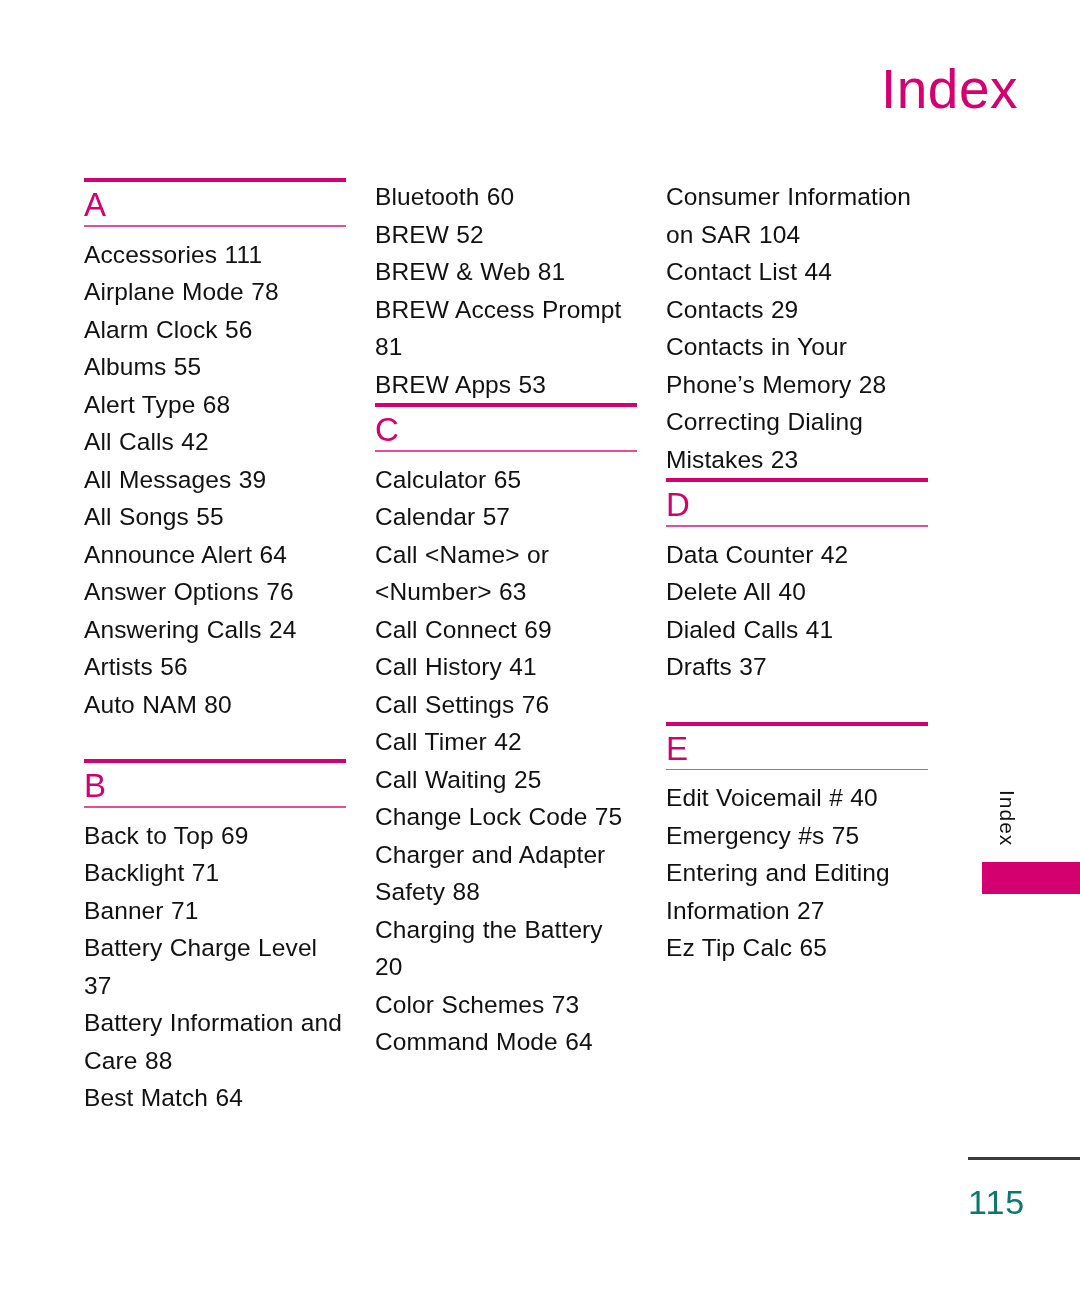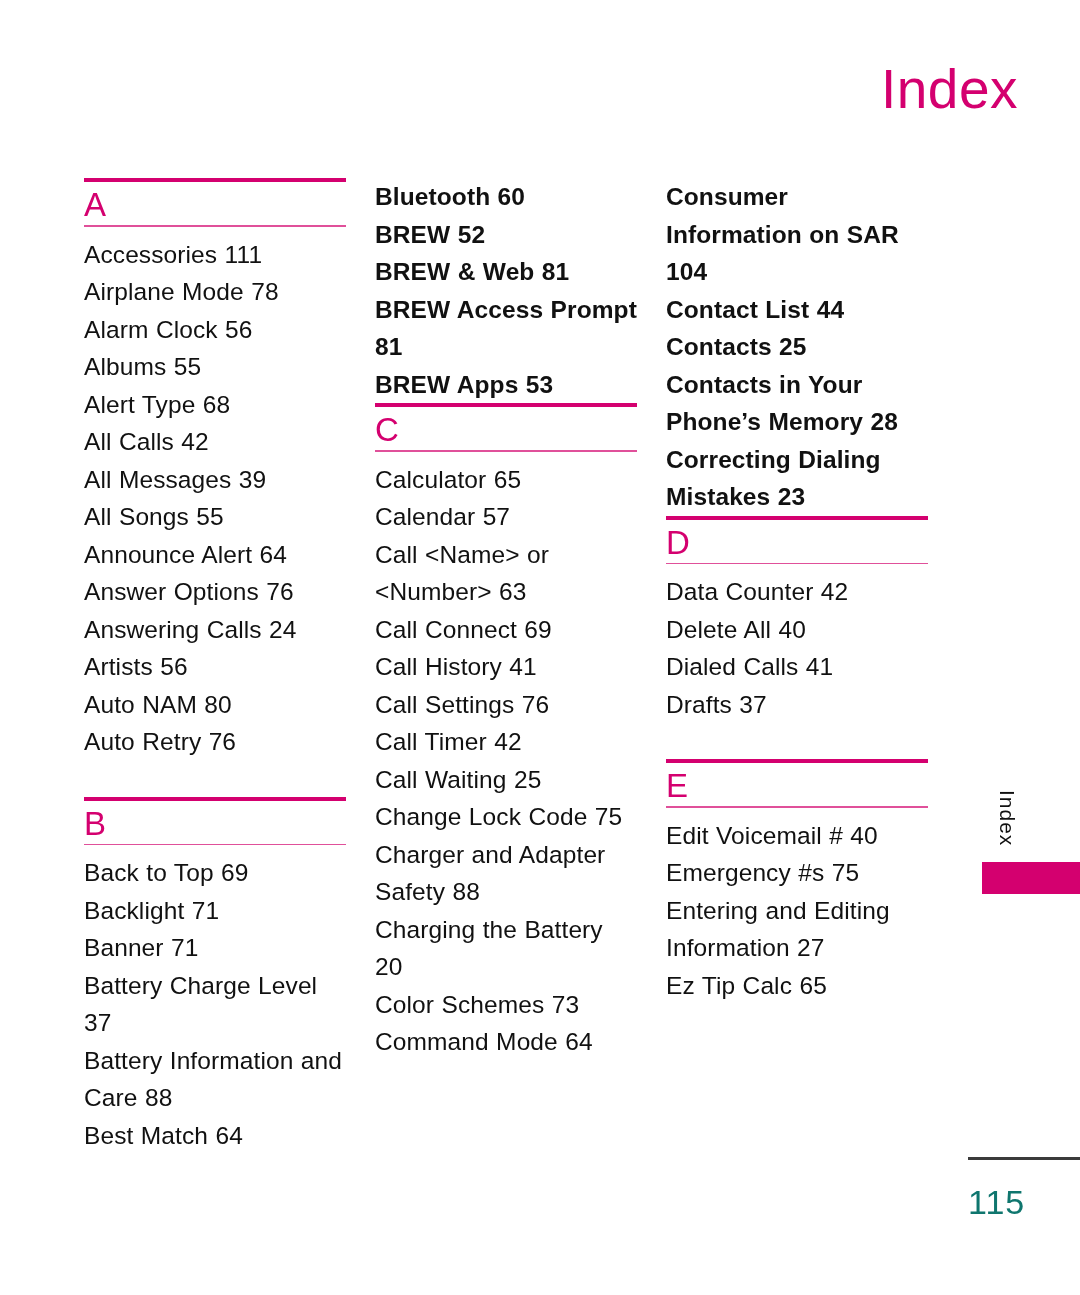--- a/index.html
+++ b/index.html
@@ -75,21 +75,21 @@
   .entry {
     font-size: 24.5px;
     line-height: 37.5px;
     color: #111111;
     letter-spacing: 0.1px;
     word-spacing: 0.5px;
   }
 
   
   .orphan-list { margin-top: 28px; }
-  .column > .orphan-list:first-child { margin-top: 0; font-weight: bold; }
+  .column > .orphan-list:first-child { margin-top: 0; }
 
   
   #index-tab-label {
     position: absolute;
     left: 988px;
     top: 790px;
     width: 30px;
     font-size: 21px;
     line-height: 21px;
     color: #111111;
@@ -146,21 +146,20 @@
           <div class="entry">Albums 55</div>
           <div class="entry">Alert Type 68</div>
           <div class="entry">All Calls 42</div>
           <div class="entry">All Messages 39</div>
           <div class="entry">All Songs 55</div>
           <div class="entry">Announce Alert 64</div>
           <div class="entry">Answer Options 76</div>
           <div class="entry">Answering Calls 24</div>
           <div class="entry">Artists 56</div>
           <div class="entry">Auto NAM 80</div>
-          <div class="entry">Auto Retry 76</div>
         </div>
       </div>
       <div class="section-block">
         <div class="section-header">
           <div class="rule-top"></div>
           <div class="letter">B</div>
           <div class="rule-bottom"></div>
         </div>
         <div class="entry-list">
           <div class="entry">Back to Top 69</div>
@@ -200,21 +199,21 @@
           <div class="entry">Charging the Battery 20</div>
           <div class="entry">Color Schemes 73</div>
           <div class="entry">Command Mode 64</div>
         </div>
       </div>
     </div>
     <div class="column">
       <div class="entry-list orphan-list">
         <div class="entry">Consumer Information on SAR 104</div>
         <div class="entry">Contact List 44</div>
-        <div class="entry">Contacts 25</div>
+        <div class="entry">Contacts 29</div>
         <div class="entry">Contacts in Your Phone’s Memory 28</div>
         <div class="entry">Correcting Dialing Mistakes 23</div>
       </div>
       <div class="section-block">
         <div class="section-header">
           <div class="rule-top"></div>
           <div class="letter">D</div>
           <div class="rule-bottom"></div>
         </div>
         <div class="entry-list">

